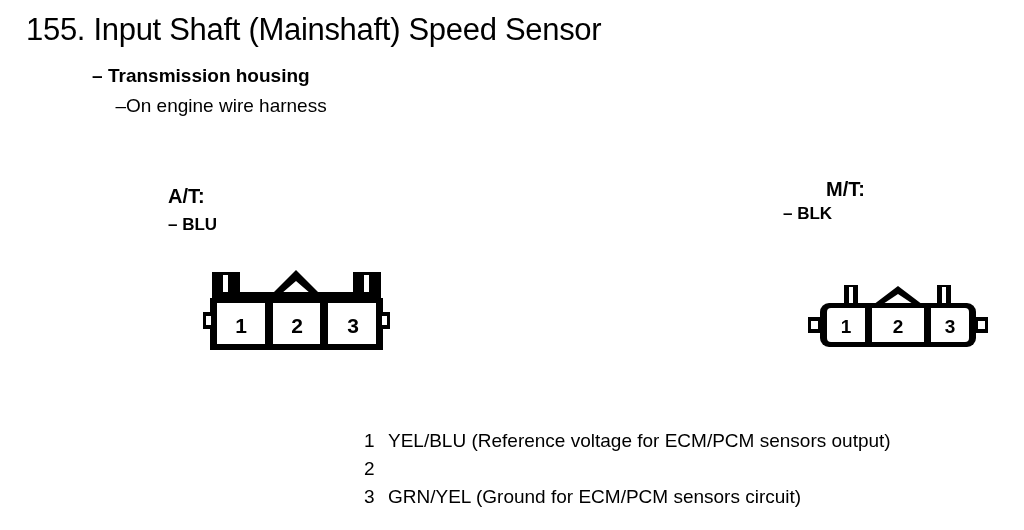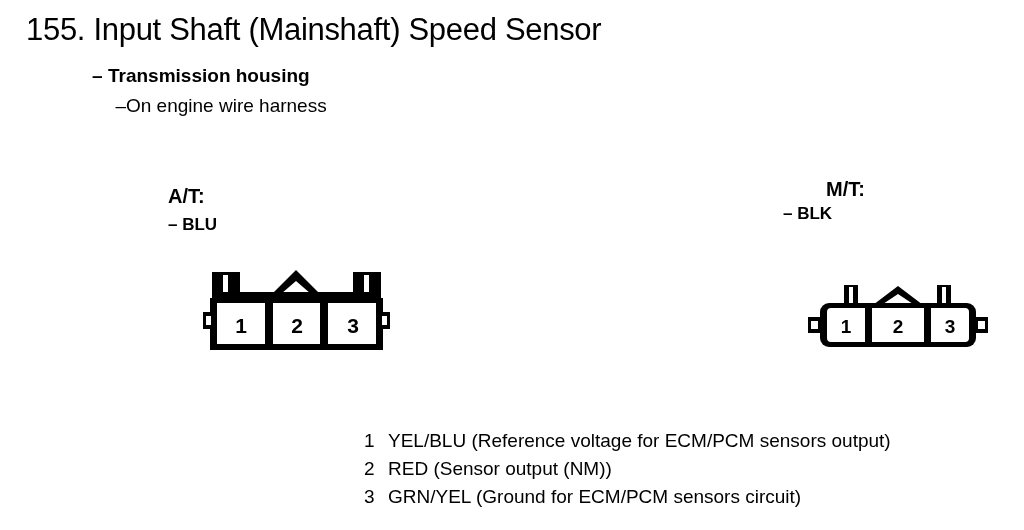--- a/index.html
+++ b/index.html
@@ -173,21 +173,20 @@
 
 <div class="abs" id="terminal-legend">
 
   <div class="legend-row">
     <span class="legend-num">1</span>
     <span class="legend-desc">YEL/BLU (Reference voltage for ECM/PCM sensors output)</span>
   </div>
 
   <div class="legend-row">
     <span class="legend-num">2</span>
-    <span class="legend-desc">RED (Sensor output (NM))</span>
   </div>
 
   <div class="legend-row">
     <span class="legend-num">3</span>
     <span class="legend-desc">GRN/YEL (Ground for ECM/PCM sensors circuit)</span>
   </div>
 
 </div>
 
 </body></html>

